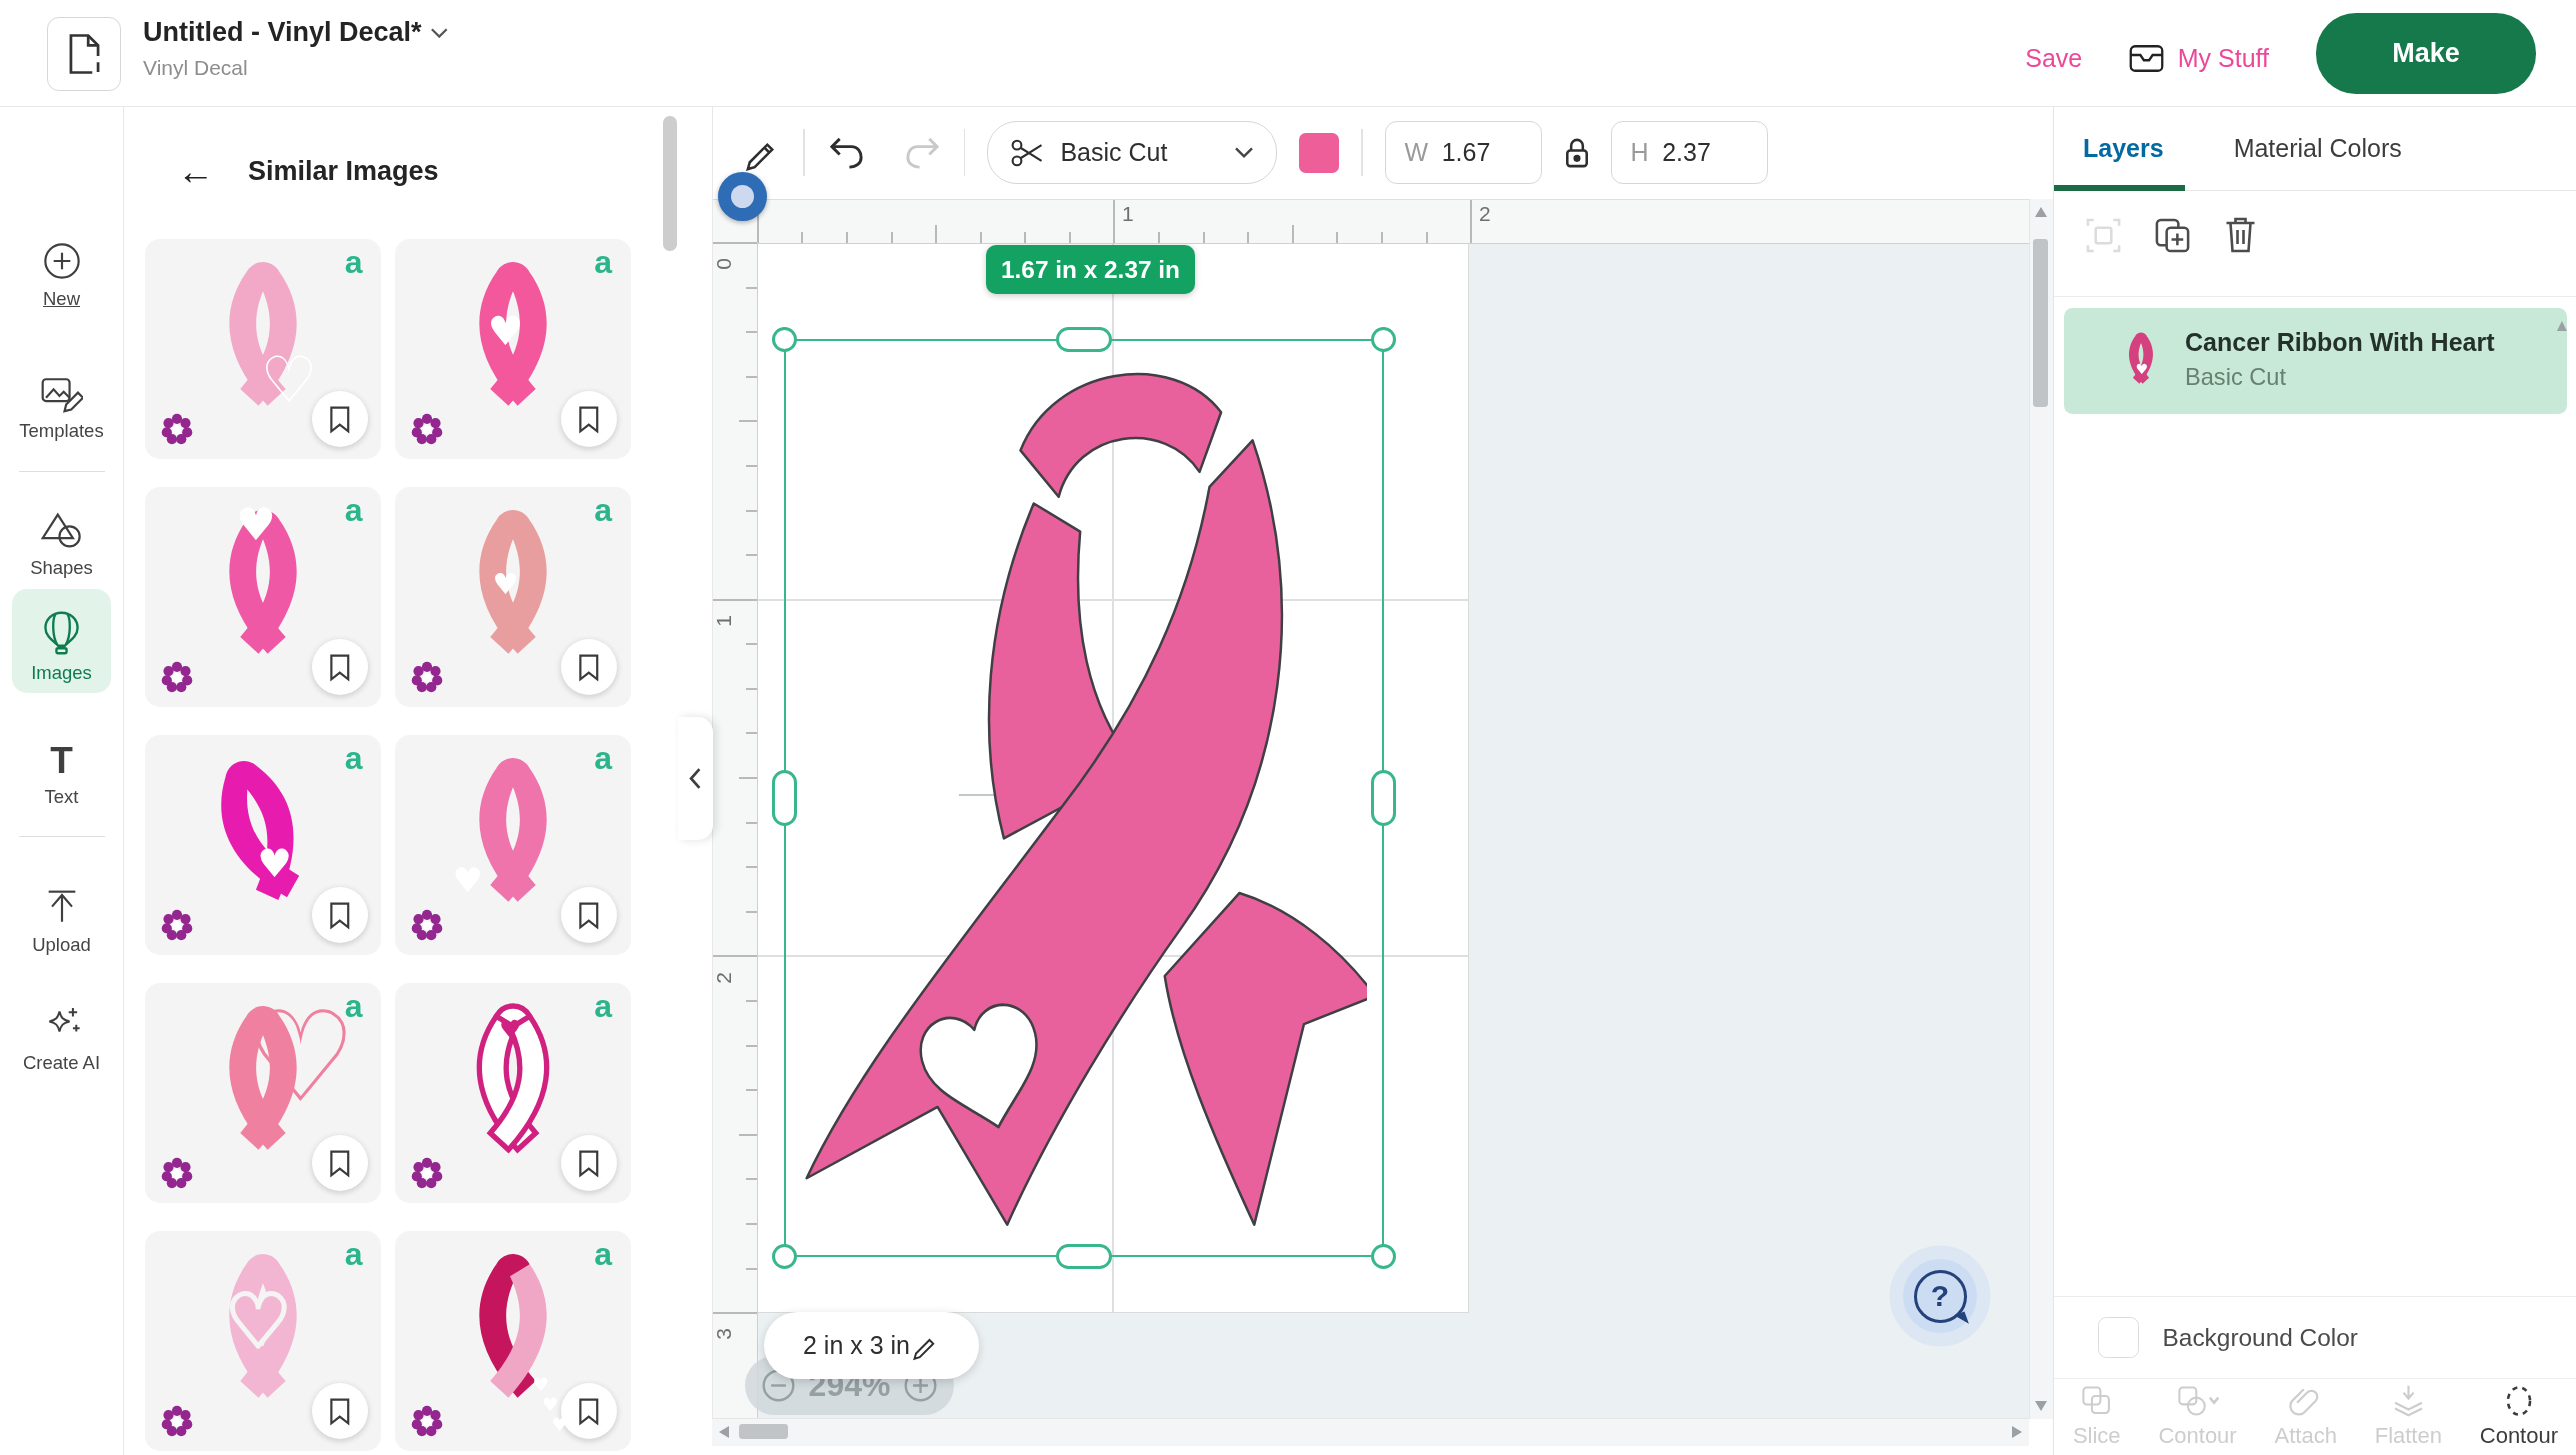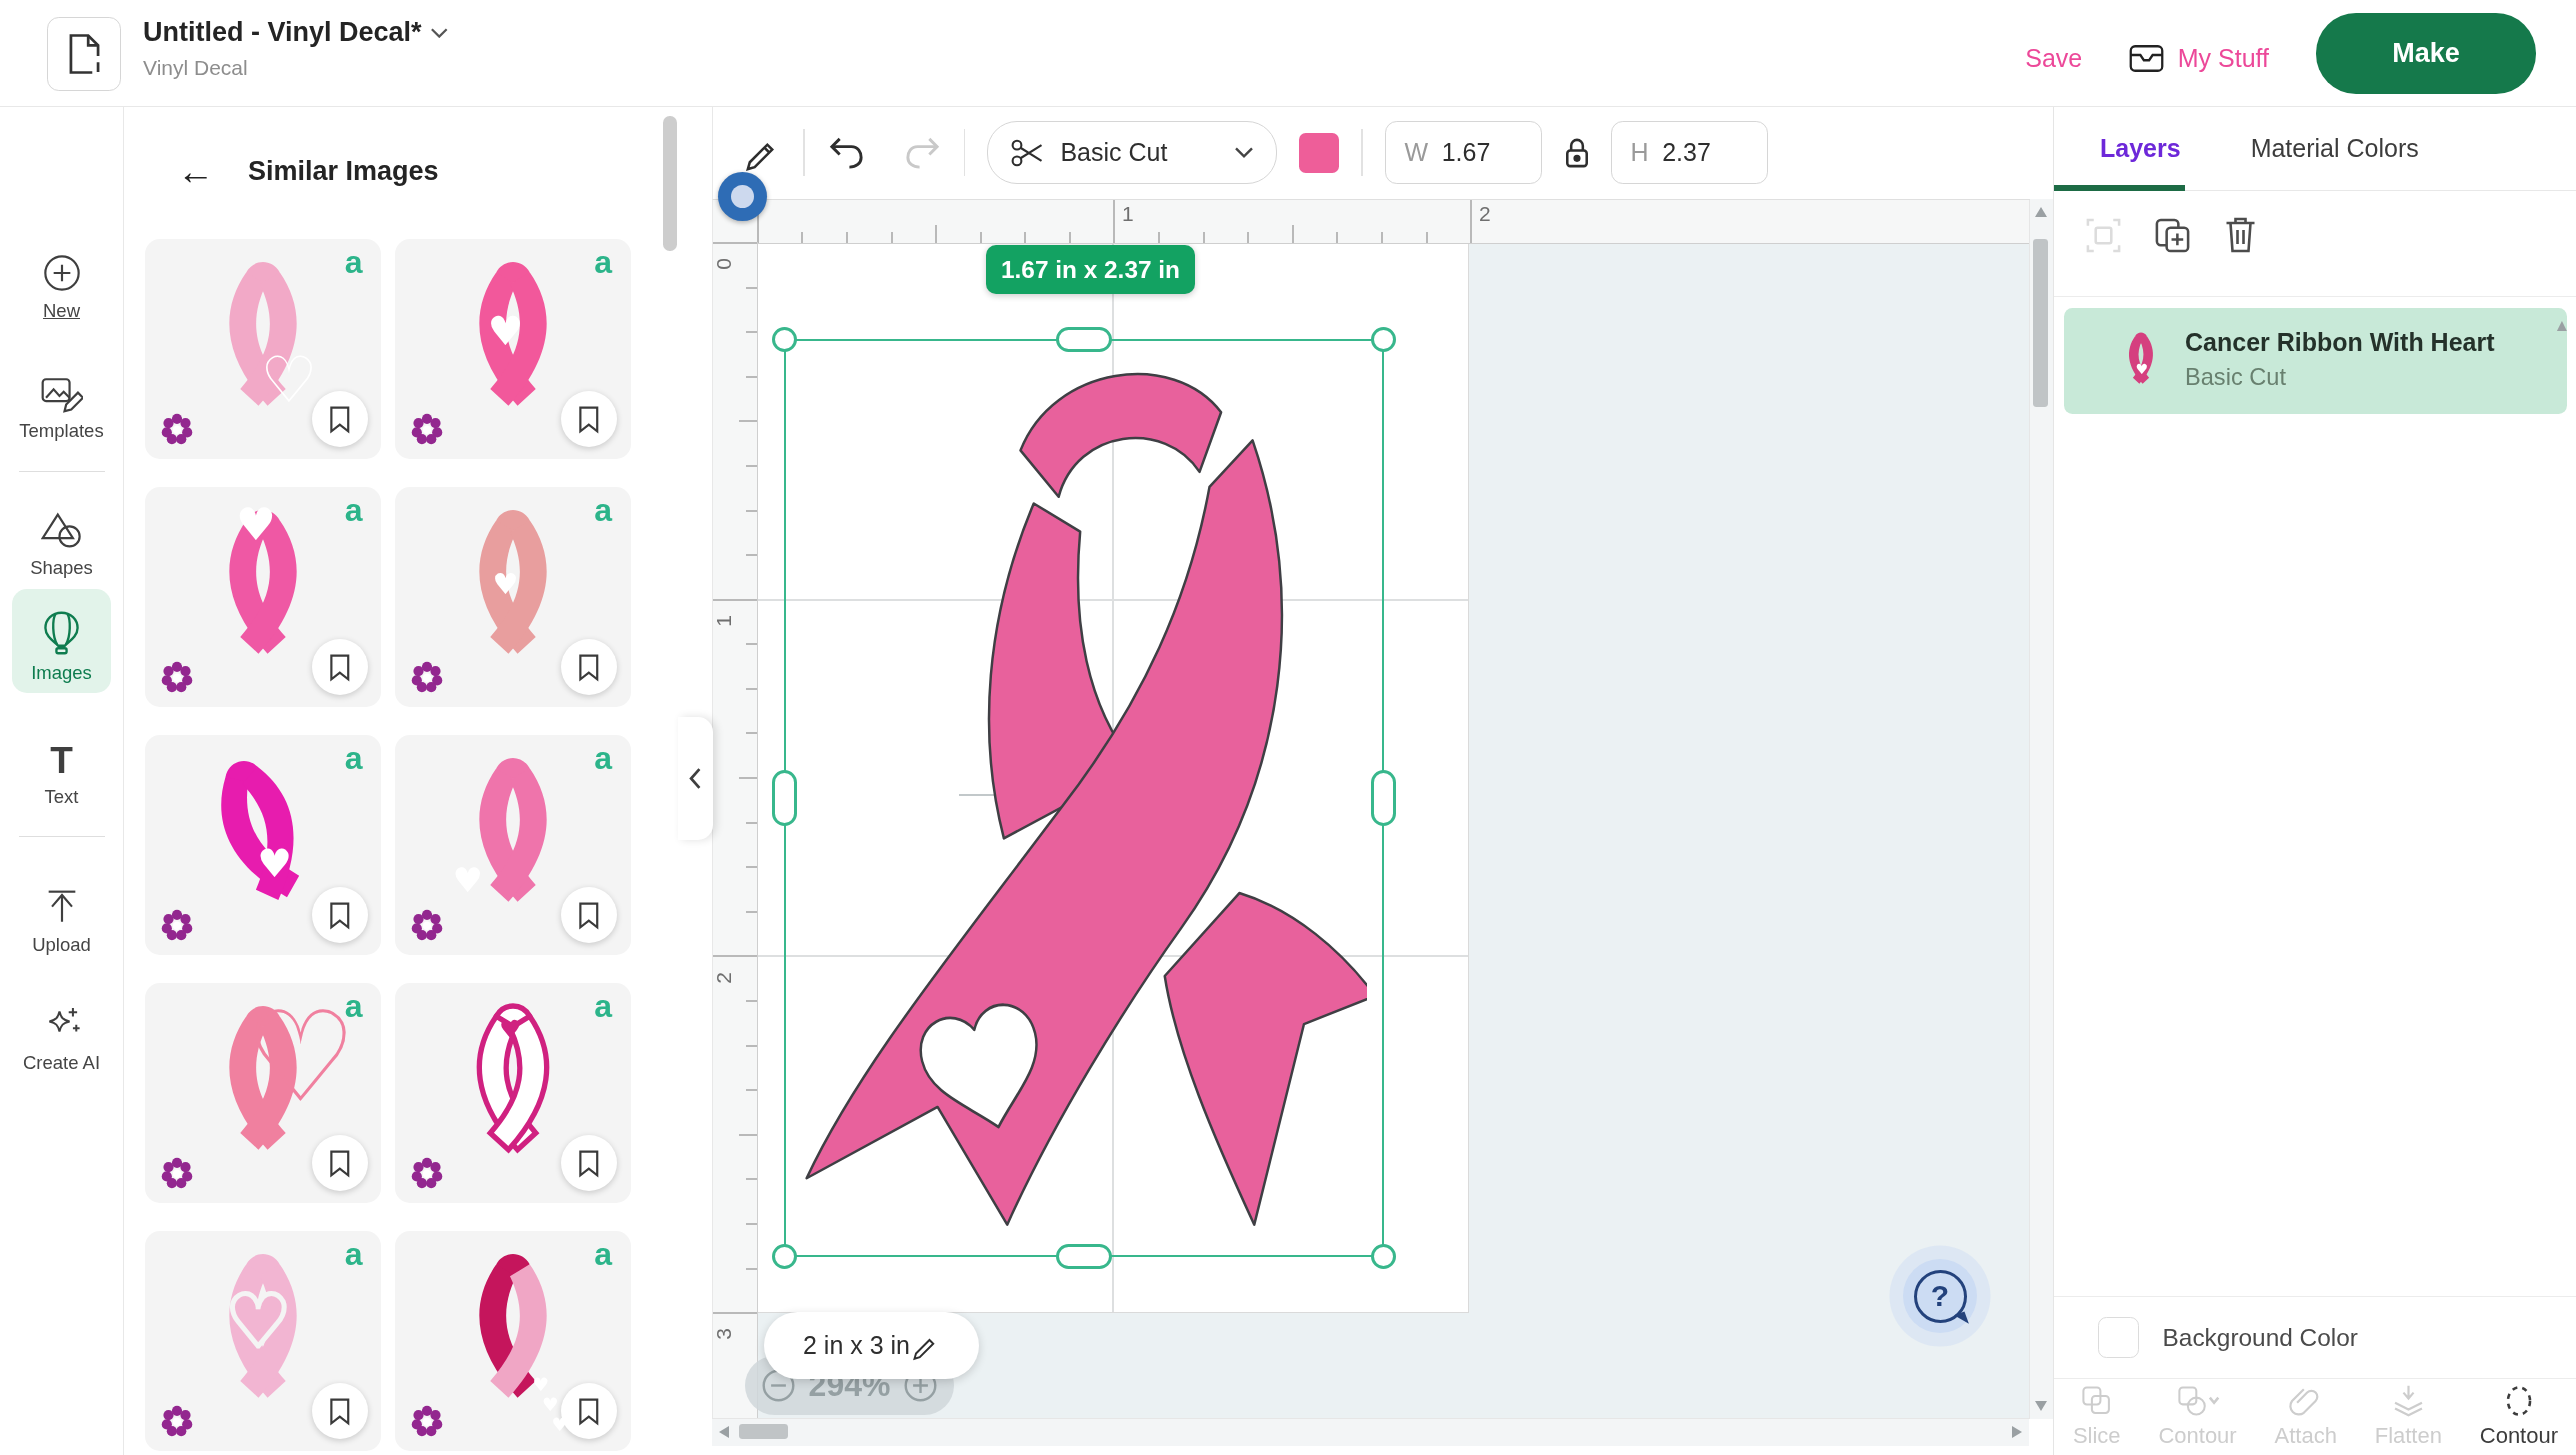--- a/index.html
+++ b/index.html
@@ -79,21 +79,21 @@
              font-size:25px;color:#2e2e2e;z-index:9;}
   
   #vsb{left:2029px;top:199px;width:23.6px;height:1220px;background:#f3f5f6;border-left:1.7px solid #e6e6e6;z-index:6;}
   #hsb{left:712px;top:1418px;width:1317px;height:27px;background:#f3f5f6;border-top:1.7px solid #e6e6e6;z-index:6;}
   .sb-thumb{position:absolute;background:#c0c4c6;border-radius:3.4px;}
   .tri{width:0;height:0;position:absolute;}
   
   #right-panel{left:2053px;top:106px;width:523px;height:1349px;background:#fff;border-left:1.7px solid #e5e5e5;z-index:10;}
   .tabs{position:absolute;left:0;top:0;width:523px;height:84px;border-bottom:1.7px solid #e8e8e8;display:flex;align-items:center;}
   .tab{font-size:25px;margin-left:29px;cursor:pointer;}
-  .tab.active{color:#6d28d9;font-weight:bold;margin-left:46px;}
+  .tab.active{color:#0369a1;font-weight:bold;margin-left:29px;}
   .tab.idle{color:#3c3c3c;margin-left:70px;}
   .tab-underline{position:absolute;left:0;top:79px;width:131px;height:5.9px;background:#1d6b45;}
   .lyr-icons{position:absolute;left:30px;top:109px;display:flex;gap:30px;align-items:center;}
   .lyr-div{position:absolute;left:0;top:190px;width:523px;border-top:1.7px solid #ececec;}
   .layer-row{position:absolute;left:10px;top:202px;width:503px;height:106px;background:#c8e9d8;border-radius:8.4px;}
   .layer-name{position:absolute;left:121px;top:20px;font-size:25px;font-weight:bold;color:#24312a;}
   .layer-type{position:absolute;left:121px;top:56px;font-size:23.6px;color:#68806f;}
   .scroll-up{position:absolute;right:6.7px;top:210px;font-size:17px;color:#9aa0a3;}
   .bg-row{position:absolute;left:0;top:1190px;width:523px;height:81px;border-top:1.7px solid #ececec;border-bottom:1.7px solid #ececec;display:flex;align-items:center;}
   .chk{width:39px;height:39px;border:1.7px solid #dcdcdc;border-radius:8.4px;background:#fff;margin-left:44px;}
@@ -151,21 +151,21 @@
       </svg>
       <span>My Stuff</span>
     </span>
     <button class="make-btn">Make</button>
   </div>
 </div>
 
 <div id="sidebar" class="abs">
   <div class="side-active" style="top:483px;"></div>
 
-  <div class="side-item" style="top:147px;text-decoration:underline;">
+  <div class="side-item" style="top:135px;text-decoration:underline;">
     <svg width="40" height="40" viewBox="0 0 48 48" fill="none" stroke-width="2.6">
         <circle cx="24" cy="24" r="20"></circle>
         <path d="M24 14 v20 M14 24 h20"></path>
       </svg>
     <span class="lbl">New</span>
   </div>
   <div class="side-item" style="top:268px;">
     <svg width="42" height="39" viewBox="0 0 50 46" fill="none" stroke-width="2.6">
       <rect x="2" y="6" width="32" height="26" rx="4"></rect>
         <path d="M6 28 l9 -10 7 8 5 -5 7 7"></path>

